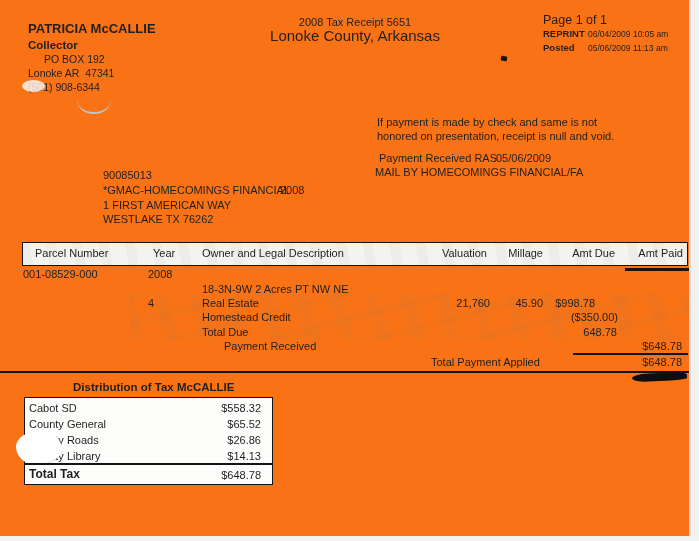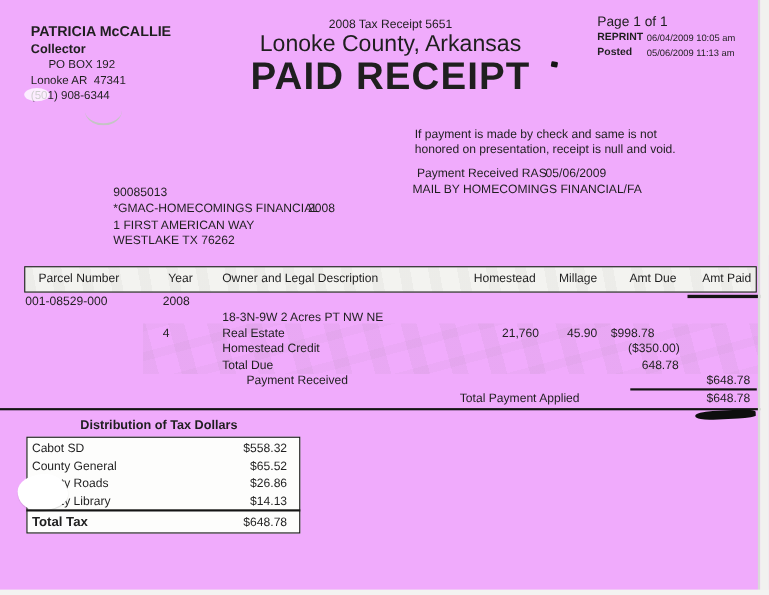--- a/index.html
+++ b/index.html
@@ -1,17 +1,17 @@
 <!DOCTYPE html>
 <html><head>
 <meta charset="utf-8">
 <style>
   html,body{margin:0;padding:0;background:#ffffff;}
   .page{
-    position:relative;width:699px;height:541px;background:#f0abfc;
+    position:relative;width:699px;height:541px;background:#f97316;
     font-family:"Liberation Sans",sans-serif;color:#1f1f1f;overflow:hidden;
   }
   .t{position:absolute;white-space:pre;line-height:1.1;}
   .b{font-weight:bold;}
   .num{position:absolute;text-align:right;white-space:pre;line-height:1.1;}
   .f13{font-size:13px;} .f12{font-size:12.5px;} .f115{font-size:11.5px;}
   .f11{font-size:11px;} .f105{font-size:10.5px;} .f95{font-size:9.5px;} .f85{font-size:8.5px;}
   .banner{font-size:35px;font-weight:bold;letter-spacing:1px;}
   .center-block{position:absolute;text-align:center;}
   .hline{position:absolute;background:#141414;}
@@ -66,23 +66,22 @@
   <div class="t b f13" style="left:28px;top:22px;">PATRICIA McCALLIE</div>
   <div class="t b f115" style="left:28px;top:39px;">Collector</div>
   <div class="t f105" style="left:44px;top:54px;">PO BOX 192</div>
   <div class="t f105" style="left:28px;top:68px;">Lonoke AR  47341</div>
   <div class="t f105" style="left:28px;top:82px;">(501) 908-6344</div>
   <div class="phone-smudge"></div>
   <div class="curve-mark"></div>
 
   <div class="center-block" style="left:205px;top:16px;width:300px;">
     <div class="t f12" style="position:static;font-size:11px;">2008 Tax Receipt 5651</div>
-    <div class="t f12" style="position:static;font-size:21px;">Lonoke County, Arkansas</div>
+    <div class="t f12" style="position:static;font-size:15px;">Lonoke County, Arkansas</div>
   </div>
-  <div class="center-block banner" style="left:180px;top:50px;width:350px;">PAID RECEIPT</div>
 
   <div class="t f12" style="left:543px;top:14px;">Page 1 of 1</div>
   <div class="t b f95" style="left:543px;top:29px;">REPRINT</div>
   <div class="t f85" style="left:588px;top:30px;">06/04/2009 10:05 am</div>
   <div class="t b f95" style="left:543px;top:43px;">Posted</div>
   <div class="t f85" style="left:588px;top:44px;">05/06/2009 11:13 am</div>
   <div class="ink-dot"></div>
 
   <div class="t f11" style="left:377px;top:130px;">honored on presentation, receipt is null and void.</div>
   <div class="t f11" style="left:377px;top:116px;">If payment is made by check and same is not</div>
@@ -93,21 +92,21 @@
   <div class="t f11" style="left:103px;top:169px;">90085013</div>
   <div class="t f11" style="left:103px;top:184px;">*GMAC-HOMECOMINGS FINANCIAL</div>
   <div class="t f11" style="left:280px;top:184px;">2008</div>
   <div class="t f11" style="left:103px;top:199px;">1 FIRST AMERICAN WAY</div>
   <div class="t f11" style="left:103px;top:213px;">WESTLAKE TX 76262</div>
 
   <div class="headerbox"></div>
   <div class="t f11" style="left:35px;top:247px;">Parcel Number</div>
   <div class="t f11" style="left:153px;top:247px;">Year</div>
   <div class="t f11" style="left:202px;top:247px;">Owner and Legal Description</div>
-  <div class="num f11" style="left:407px;top:247px;width:80px;">Homestead</div>
+  <div class="num f11" style="left:407px;top:247px;width:80px;">Valuation</div>
   <div class="num f11" style="left:483px;top:247px;width:60px;">Millage</div>
   <div class="num f11" style="left:555px;top:247px;width:60px;">Amt Due</div>
   <div class="num f11" style="left:623px;top:247px;width:60px;">Amt Paid</div>
   <div class="hline" style="left:625px;top:268px;width:68px;height:2.5px;"></div>
 
   <div class="mottle"></div>
 
   <div class="t f11" style="left:23px;top:268px;">001-08529-000</div>
   <div class="t f11" style="left:148px;top:268px;">2008</div>
   <div class="t f11" style="left:202px;top:283px;">18-3N-9W 2 Acres PT NW NE</div>
@@ -121,27 +120,27 @@
   <div class="t f11" style="left:202px;top:311px;">Homestead Credit</div>
   <div class="num f11" style="left:538px;top:311px;width:80px;">($350.00)</div>
 
   <div class="t f11" style="left:202px;top:326px;">Total Due</div>
   <div class="num f11" style="left:537px;top:326px;width:80px;">648.78</div>
 
   <div class="t f11" style="left:224px;top:340px;">Payment Received</div>
   <div class="num f11" style="left:602px;top:340px;width:80px;">$648.78</div>
   <div class="hline" style="left:573px;top:353px;width:115px;height:1.5px;"></div>
 
-  <div class="t f11" style="left:418px;top:356px;">Total Payment Applied</div>
+  <div class="t f11" style="left:431px;top:356px;">Total Payment Applied</div>
   <div class="num f11" style="left:602px;top:356px;width:80px;">$648.78</div>
 
   <div class="hline" style="left:0;top:371px;width:693px;height:2px;"></div>
   <div class="swoosh"></div>
 
-  <div class="t b f115" style="left:73px;top:381px;">Distribution of Tax Dollars</div>
+  <div class="t b f115" style="left:73px;top:381px;">Distribution of Tax McCALLIE</div>
   <div class="distbox"></div>
 
   <div class="t f11" style="left:29px;top:402px;">Cabot SD</div>
   <div class="num f11" style="left:181px;top:402px;width:80px;">$558.32</div>
 
   <div class="t f11" style="left:29px;top:418px;">County General</div>
   <div class="num f11" style="left:181px;top:418px;width:80px;">$65.52</div>
 
   <div class="t f11" style="left:29px;top:434px;">County Roads</div>
   <div class="num f11" style="left:181px;top:434px;width:80px;">$26.86</div>

